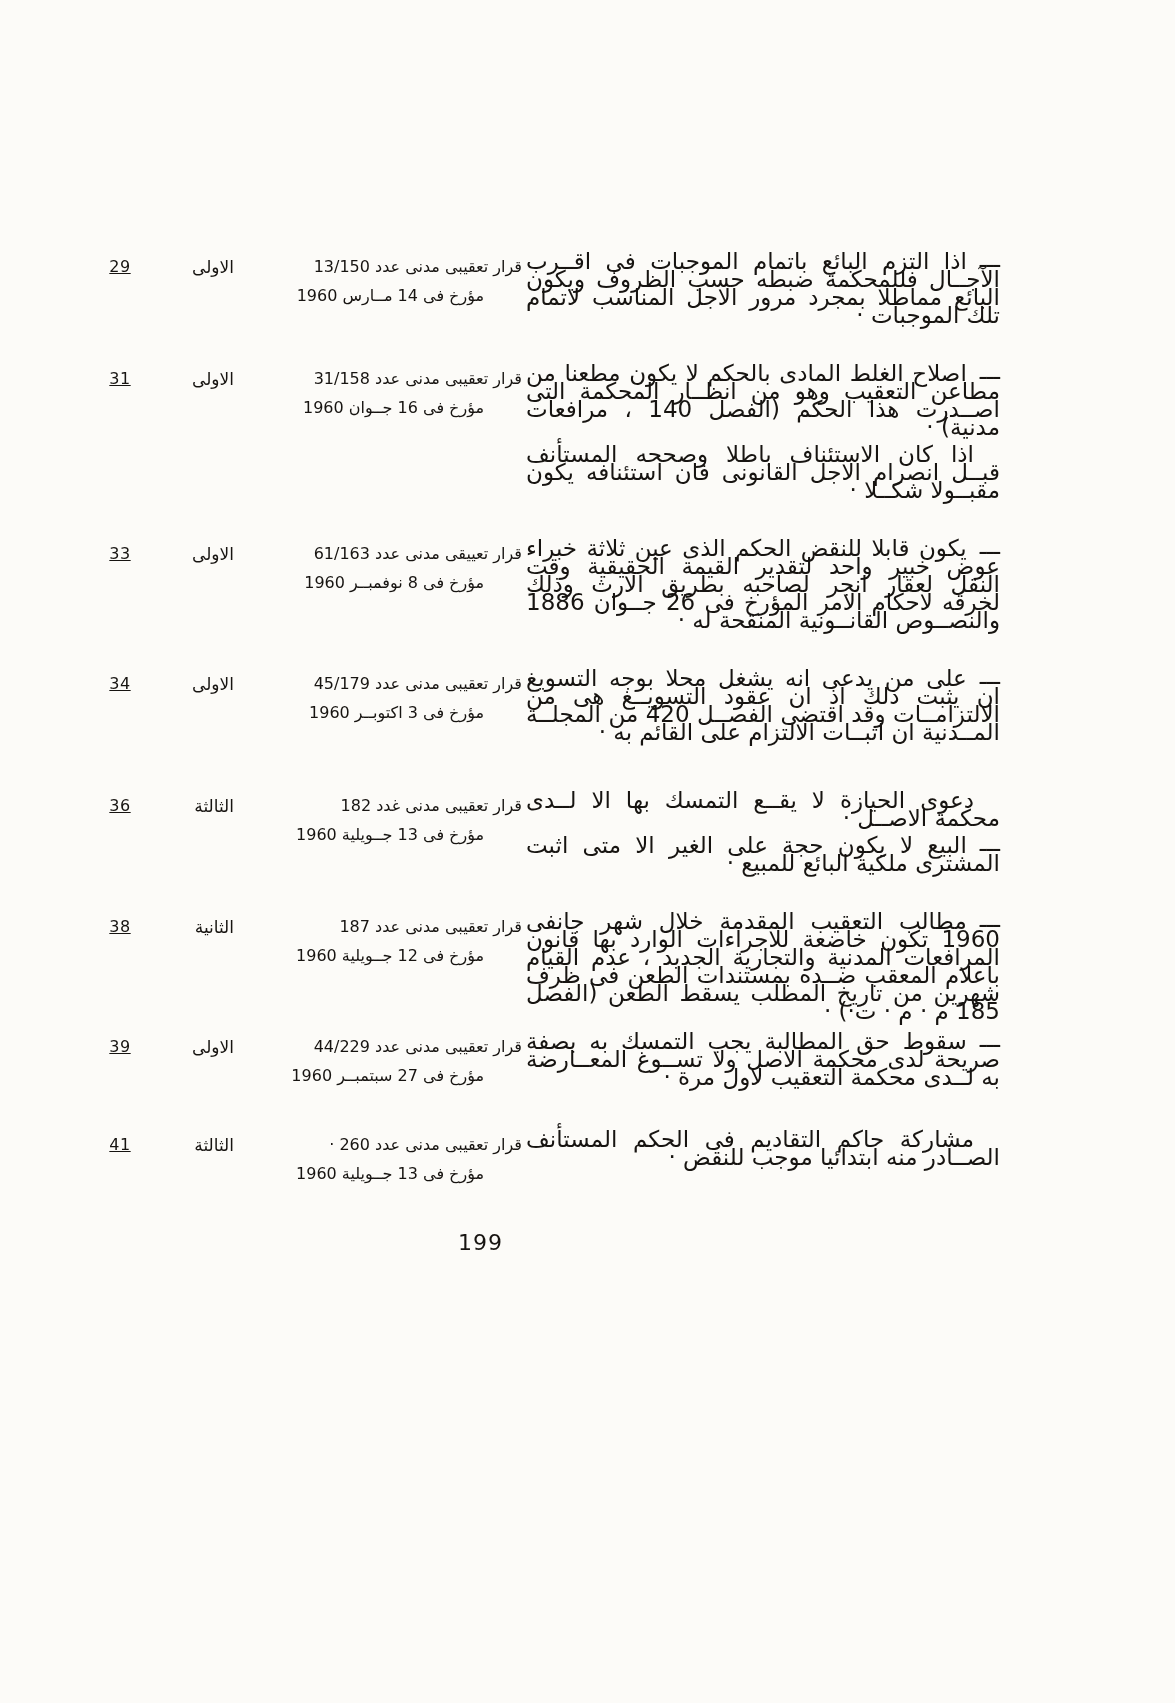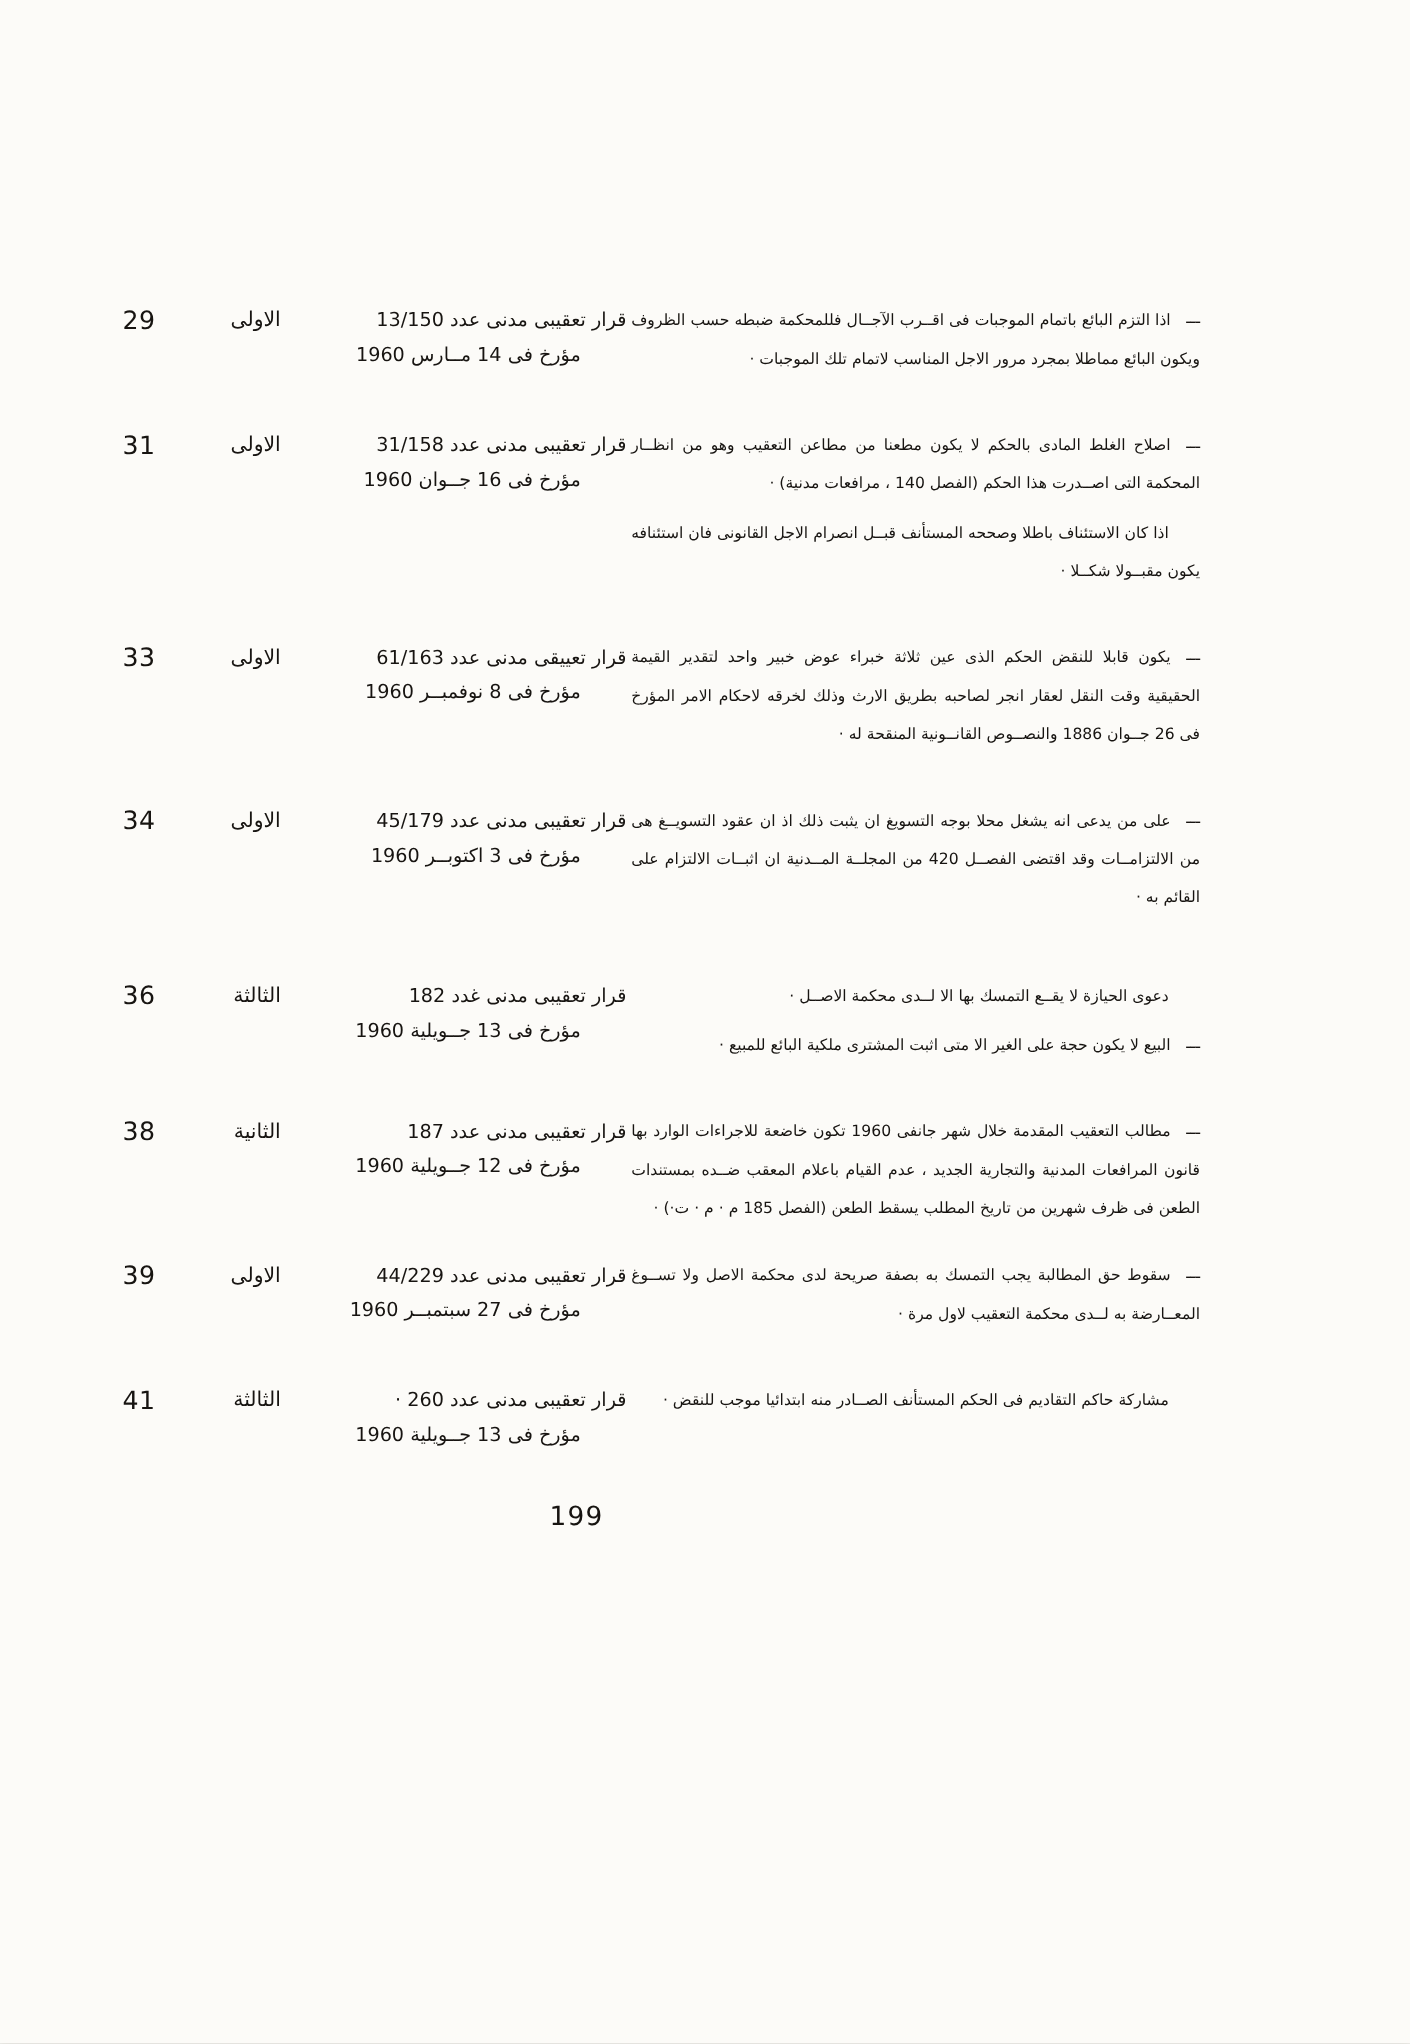--- a/index.html
+++ b/index.html
@@ -21,46 +21,47 @@
   .entries {
     padding: 252px 0 0 102px;
   }
   .row {
     display: grid;
     grid-template-columns: 36px 96px 288px 478px;
     align-items: start;
     margin-bottom: 40px;
   }
   .row:nth-of-type(5) { margin-top: 50px; }   
-  .row:nth-of-type(6) { margin-bottom: 24px; }
+  .row:nth-of-type(6) { margin-bottom: 12px; }
   .num {
-    font-size: 21px;
+    font-size: 16px;
     line-height: 28px;
-    text-align: left;
+    text-align: center;
     padding-top: 1px;
     letter-spacing: .5px;
+    text-decoration: underline;
   }
   .chamber {
     direction: rtl;
     font-size: 17px;
     line-height: 28px;
     padding-top: 1px;
   }
   .ref {
     direction: rtl;
     font-size: 16px;
     line-height: 29px;
     text-align: right;
     padding-left: 14px;
   }
   .ref-l2 { padding-right: 38px; }
   .summary {
     direction: rtl;
-    font-size: 13px;
-    line-height: 32px;
+    font-size: 23px;
+    line-height: 18px;
     padding-left: 4px;
   }
   .para {
     margin: 0 0 9px 0;
     text-align: justify;
   }
   .para:last-child { margin-bottom: 0; }
   .para.cont { text-indent: 26px; }
   .dash {
     display: inline-block;

